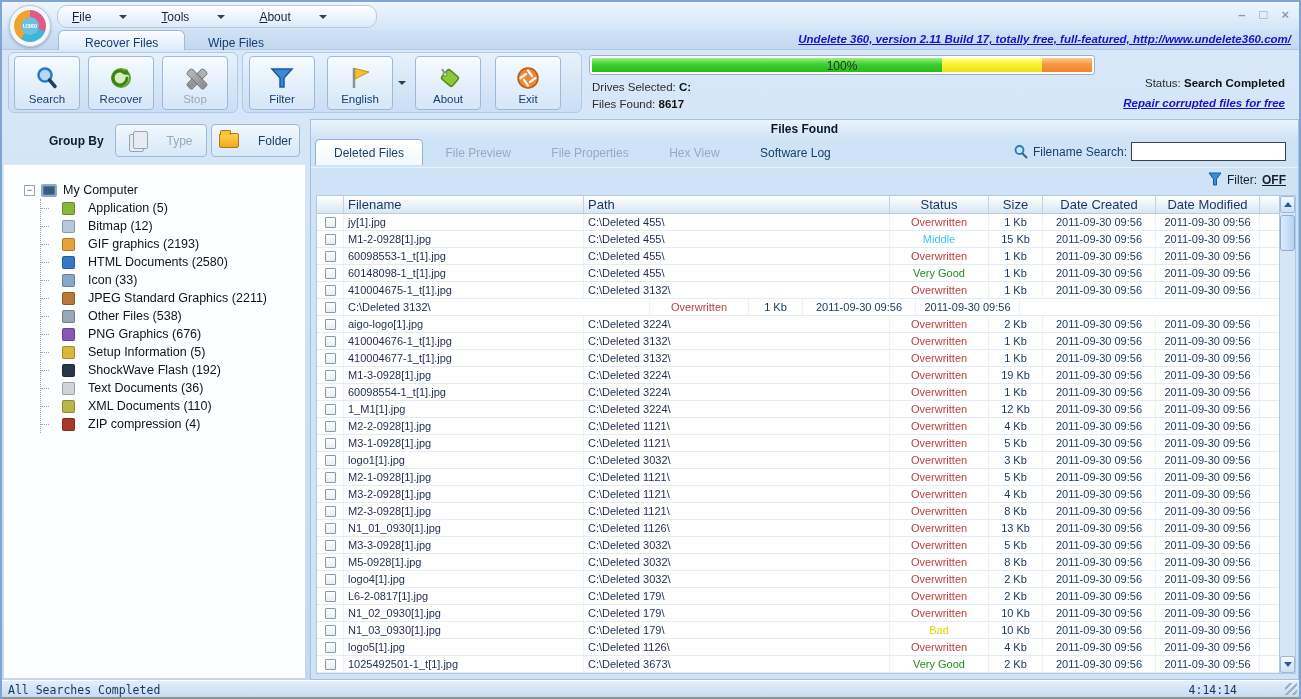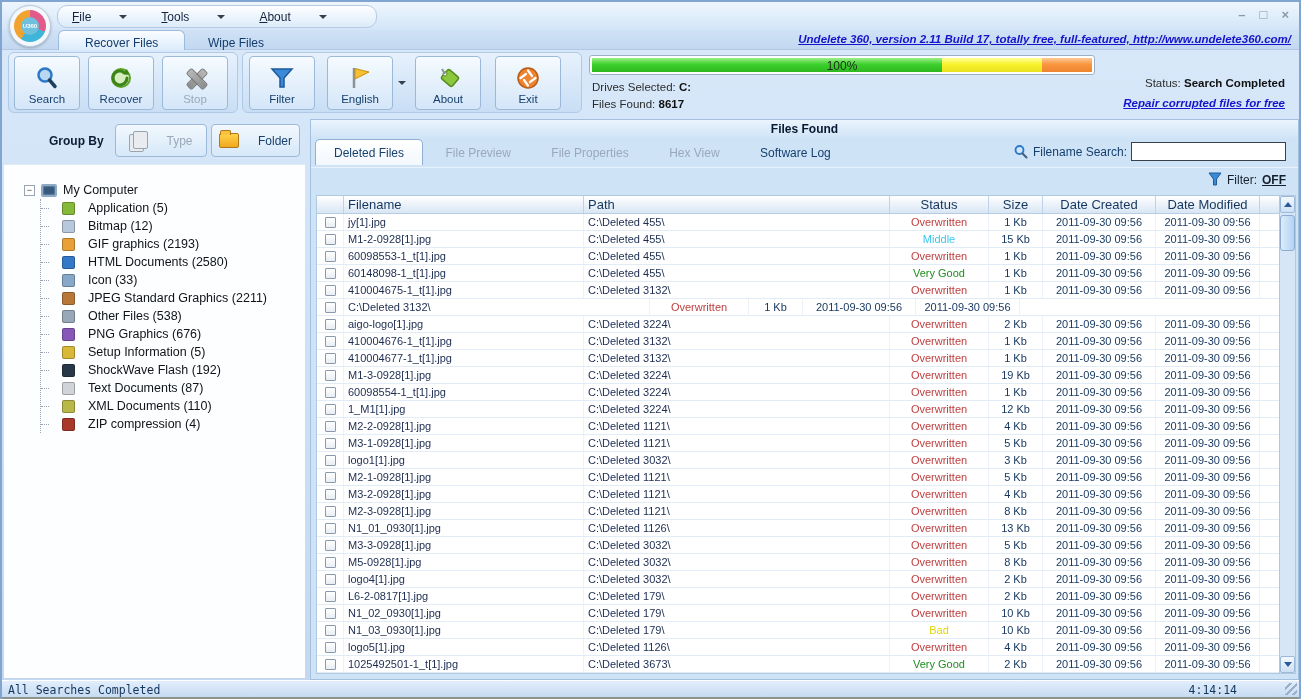--- a/index.html
+++ b/index.html
@@ -371,21 +371,21 @@
     <span class="tree-label">Setup Information (5)</span>
   </div>
 
   <div class="tree-item">
     <span class="type-ico" style="background: rgb(40, 56, 72);"></span>
     <span class="tree-label">ShockWave Flash (192)</span>
   </div>
 
   <div class="tree-item">
     <span class="type-ico" style="background: rgb(208, 212, 216);"></span>
-    <span class="tree-label">Text Documents (87)</span>
+    <span class="tree-label">Text Documents (36)</span>
   </div>
 
   <div class="tree-item">
     <span class="type-ico" style="background: rgb(184, 184, 72);"></span>
     <span class="tree-label">XML Documents (110)</span>
   </div>
 
   <div class="tree-item">
     <span class="type-ico" style="background: rgb(168, 56, 40);"></span>
     <span class="tree-label">ZIP compression (4)</span>

